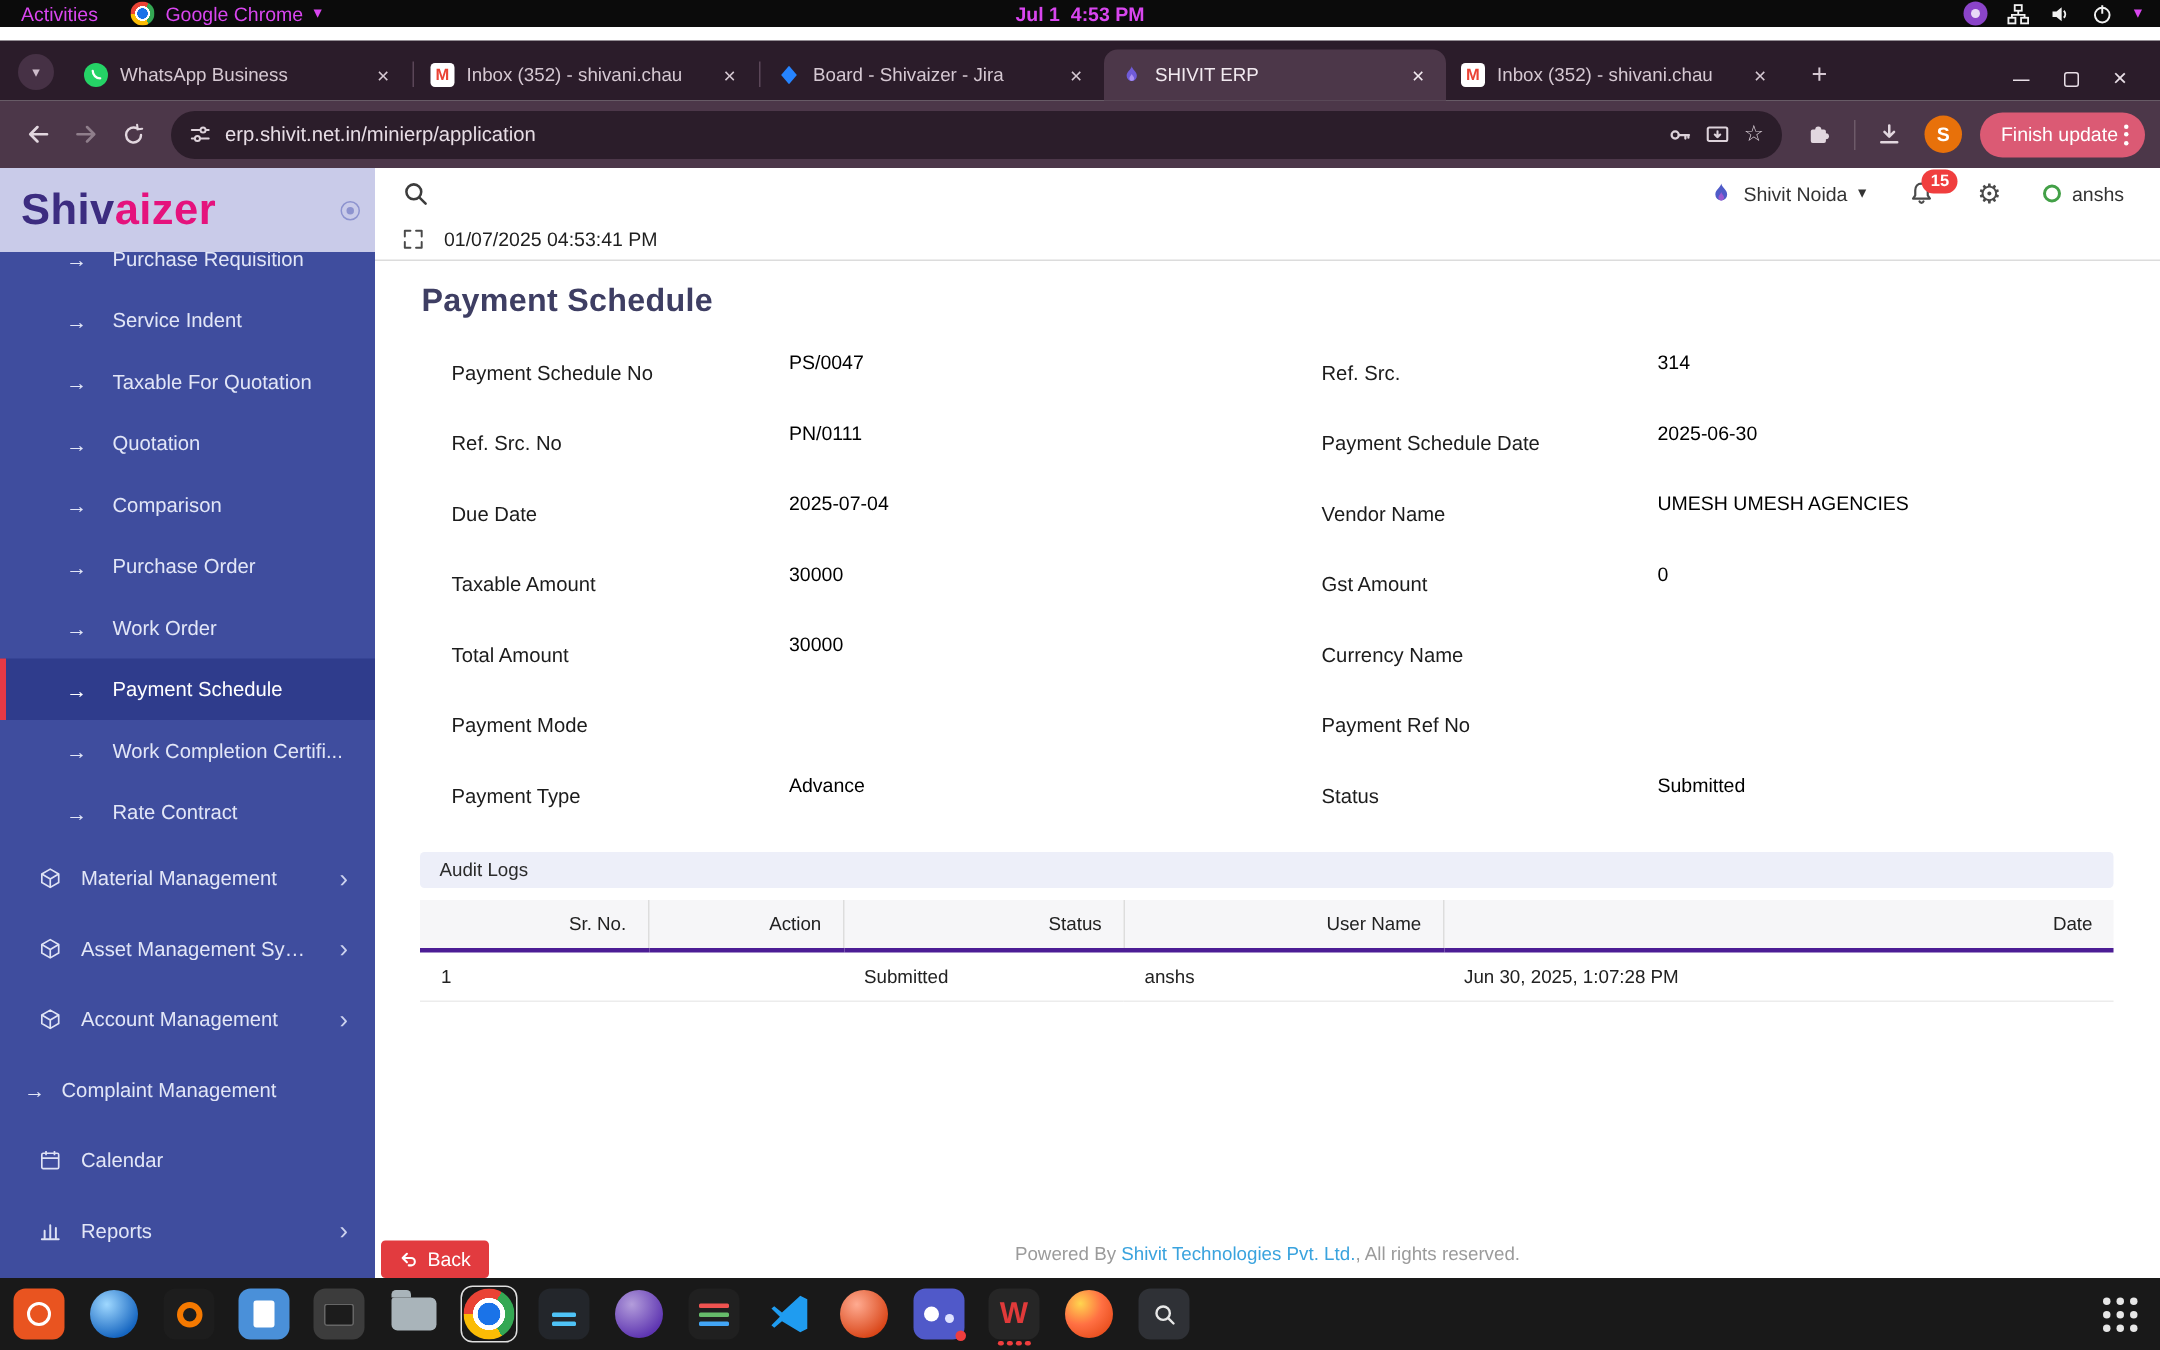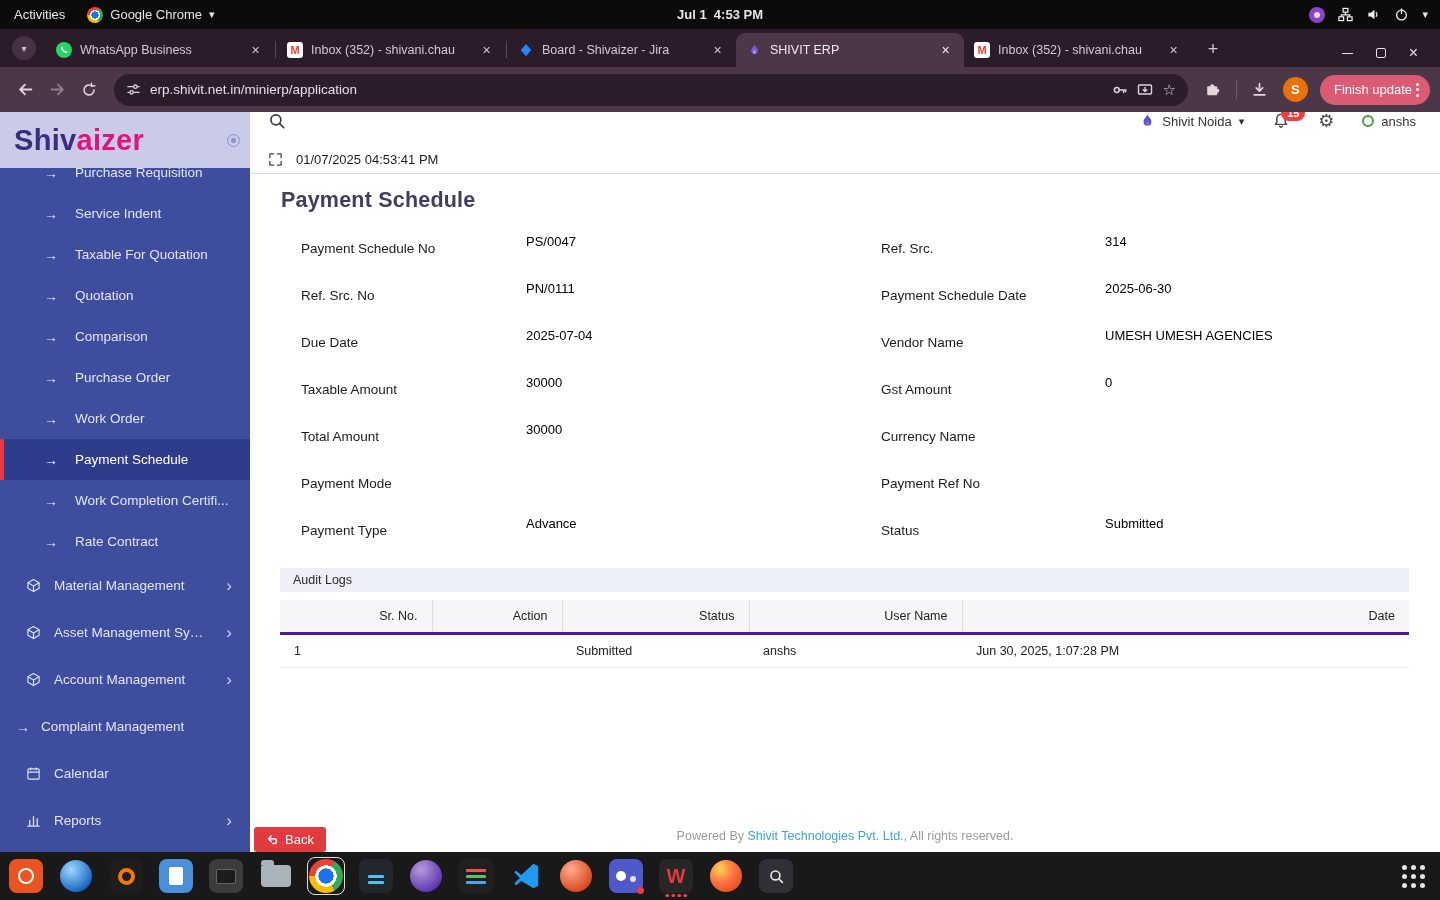--- a/index.html
+++ b/index.html
@@ -2,22 +2,22 @@
 <html><head>
 <meta charset="utf-8">
 <style>
   * { margin:0; padding:0; box-sizing:border-box; }
   html,body { width:1440px; height:900px; }
   body { position:relative; overflow:hidden; background:#fff;
          font-family:"Liberation Sans","DejaVu Sans",sans-serif; }
   svg { display:block; }
 
   
-  .sysbar { position:absolute; top:0; left:0; right:0; height:29px; background:#0b0b0b;
-            color:#e5e5e5; display:flex; align-items:center; font-size:13px; z-index:50; }
+  .sysbar { position:absolute; top:0; left:0; right:0; height:18px; background:#0b0b0b;
+            color:#d946ef; display:flex; align-items:center; font-size:13px; z-index:50; }
   .sysbar-left { display:flex; align-items:center; gap:22px; padding-left:14px; }
   .chrome-menu { display:flex; align-items:center; gap:7px; }
   .chrome-ball { border-radius:50%;
     background:
       radial-gradient(circle at 50% 50%, #1a73e8 0 31%, #ffffff 32% 44%, rgba(0,0,0,0) 45%),
       conic-gradient(from -90deg, #ea4335 0 33.3%, #34a853 0 66.6%, #fbbc05 0 100%); }
   .cb16 { width:16px; height:16px; }
   .sys-clock { position:absolute; left:50%; transform:translateX(-50%); font-weight:700; white-space:pre; }
   .sysbar-right { margin-left:auto; display:flex; align-items:center; gap:13px; padding-right:12px; }
   .tray-purple { width:16px; height:16px; border-radius:50%; background:#8b44c9;
@@ -85,21 +85,21 @@
   .nav-item.module { height:47px; padding-left:26px; gap:13px; }
   .nav-item.toplink { height:47px; padding-left:16px; gap:11px; }
   .nav-item.active { background:#2f3c8c; border-left:4px solid #e63946; padding-left:40px; color:#fff; }
   .nav-arrow { font-size:14px; }
   .nav-ic { color:#dfe3f5; }
   .nav-chevron { margin-left:auto; margin-right:18px; font-size:17px; color:#cdd3ef; }
   .nav-label { overflow:hidden; white-space:nowrap; text-overflow:ellipsis; padding-right:8px; }
 
   
   .app-header { position:absolute; top:112px; left:250px; right:0; height:34px; background:#fff;
-                display:flex; align-items:flex-start; padding:0 24px 0 18px; z-index:5; }
+                display:flex; align-items:center; padding:0 24px 0 18px; z-index:5; }
   .header-right { margin-left:auto; display:flex; align-items:center; gap:28px; }
   .org { display:flex; align-items:center; gap:7px; font-size:13px; color:#333; }
   .bell-wrap { position:relative; color:#4a4a4a; }
   .badge { position:absolute; top:-7px; left:9px; background:#f03e3e; color:#fff; border-radius:9px;
            font-size:11px; line-height:1; padding:2.5px 6px; font-weight:700; }
   .gear-glyph { font-size:18px; color:#4a4a4a; line-height:1; }
   .user { display:flex; align-items:center; gap:7px; font-size:13px; color:#333; }
   .status-dot { width:12px; height:12px; border-radius:50%; border:2.5px solid #43a047; }
   .time-row { position:absolute; top:146px; left:250px; right:0; height:28px; background:#fff;
               border-bottom:1px solid #dcdcdc; display:flex; align-items:center; gap:13px;

